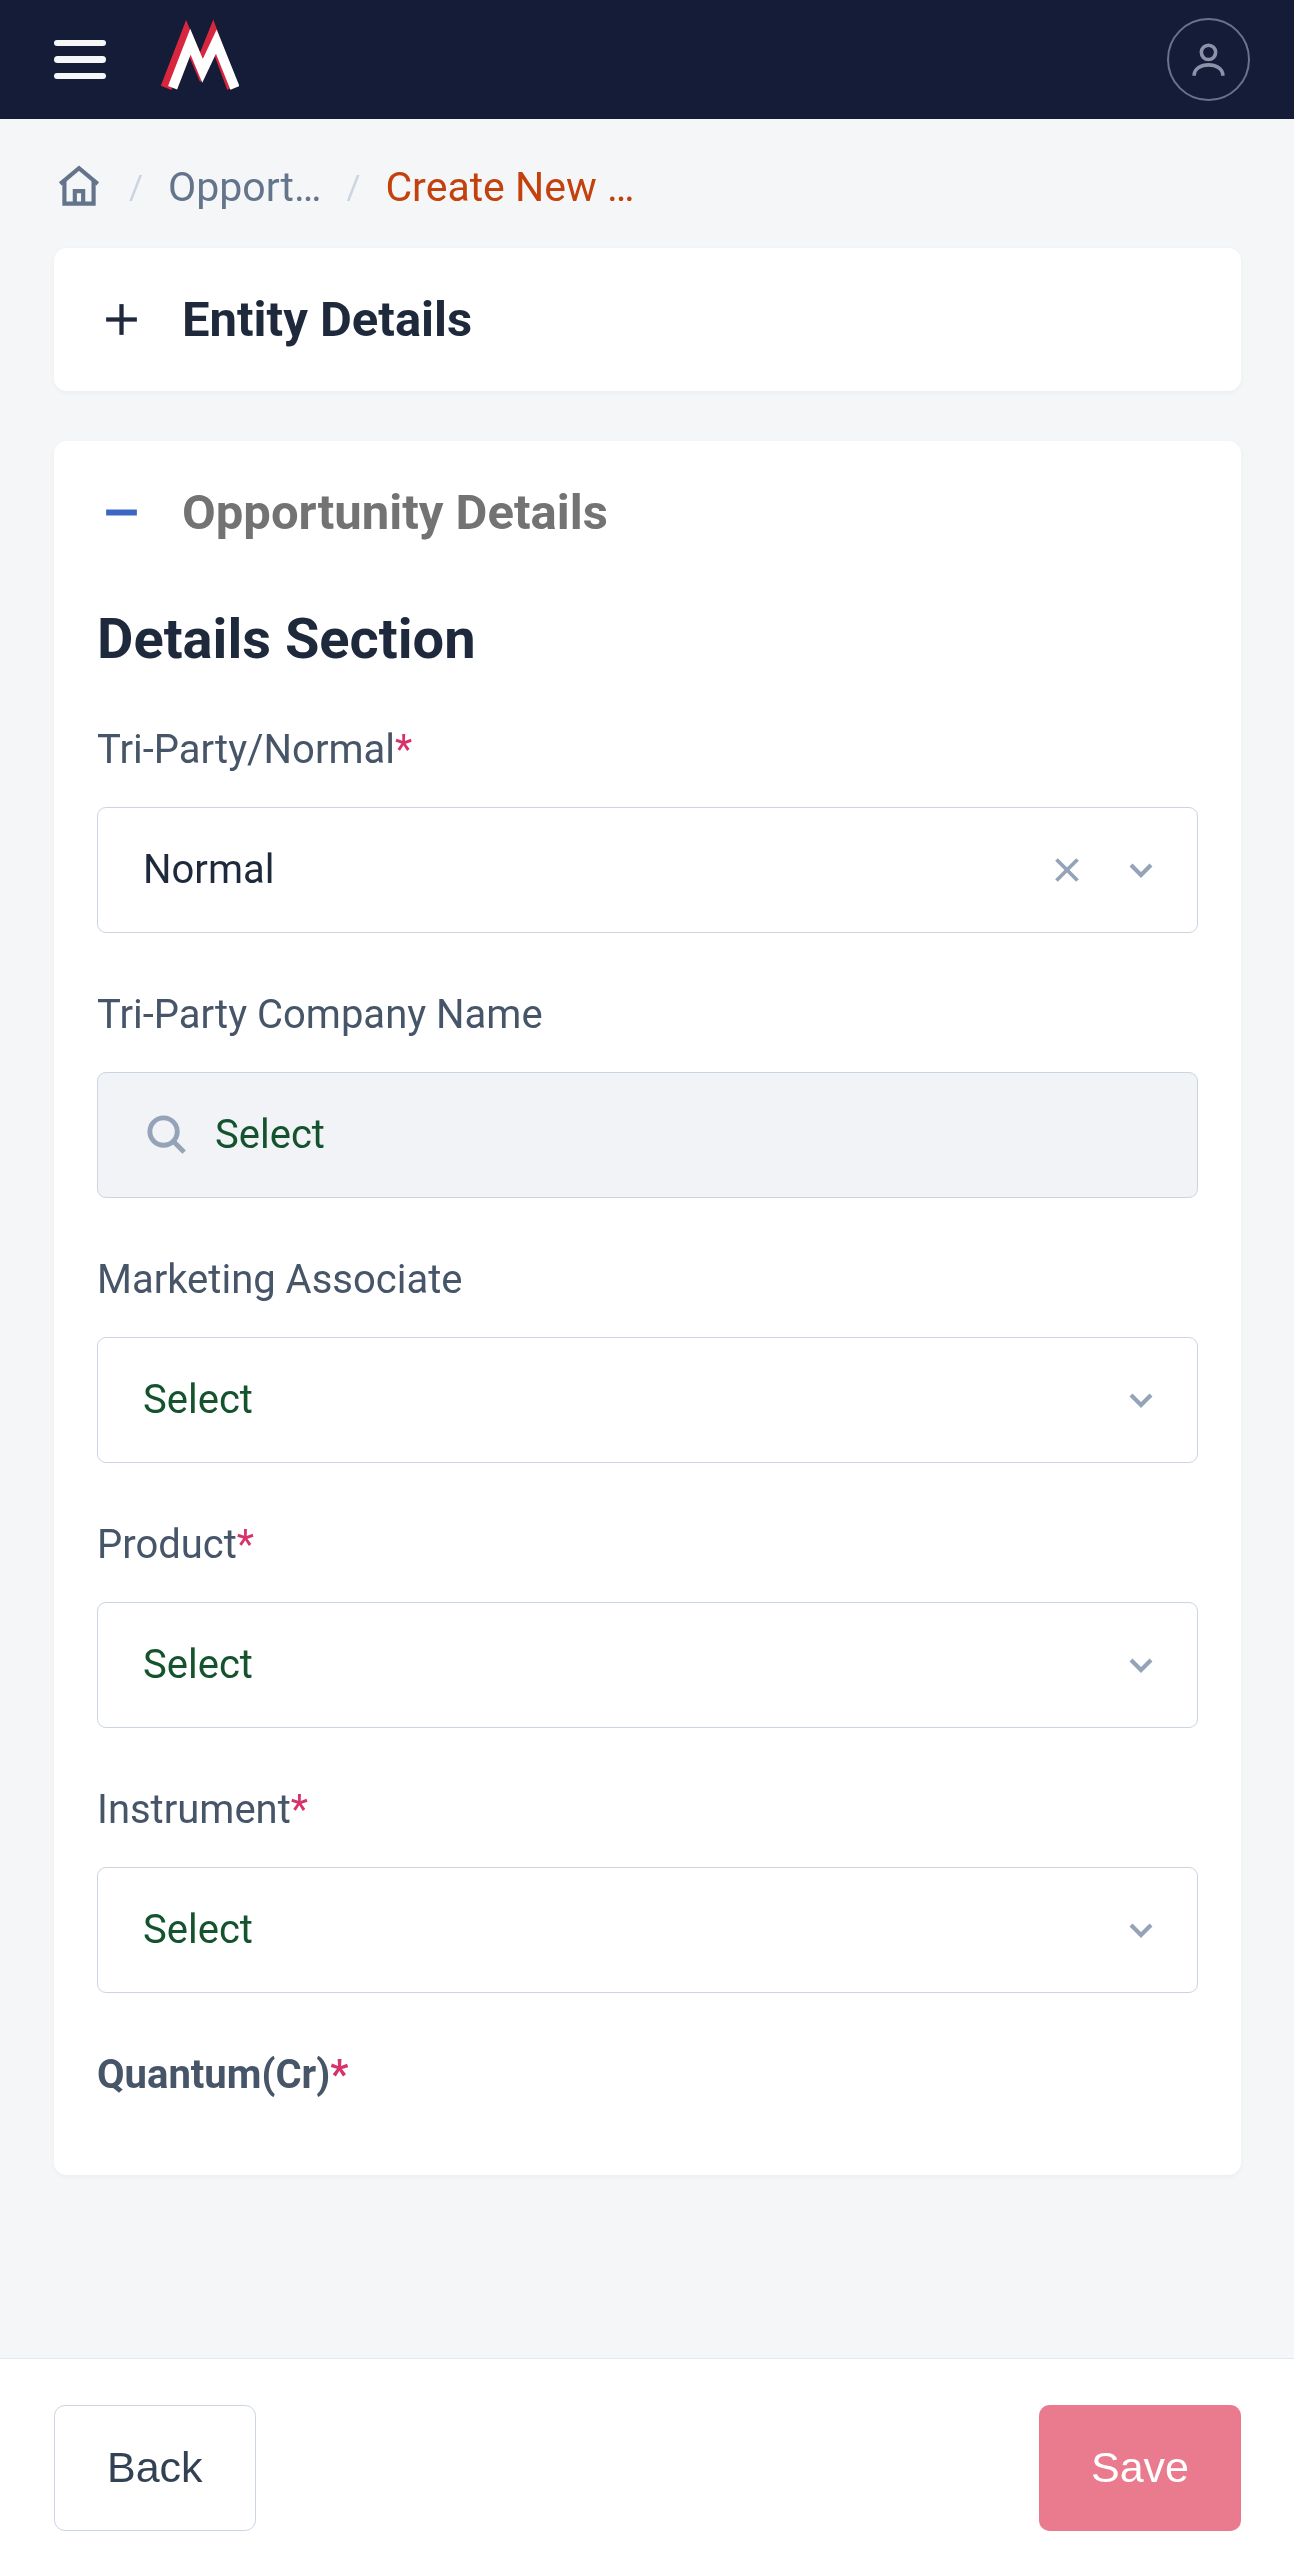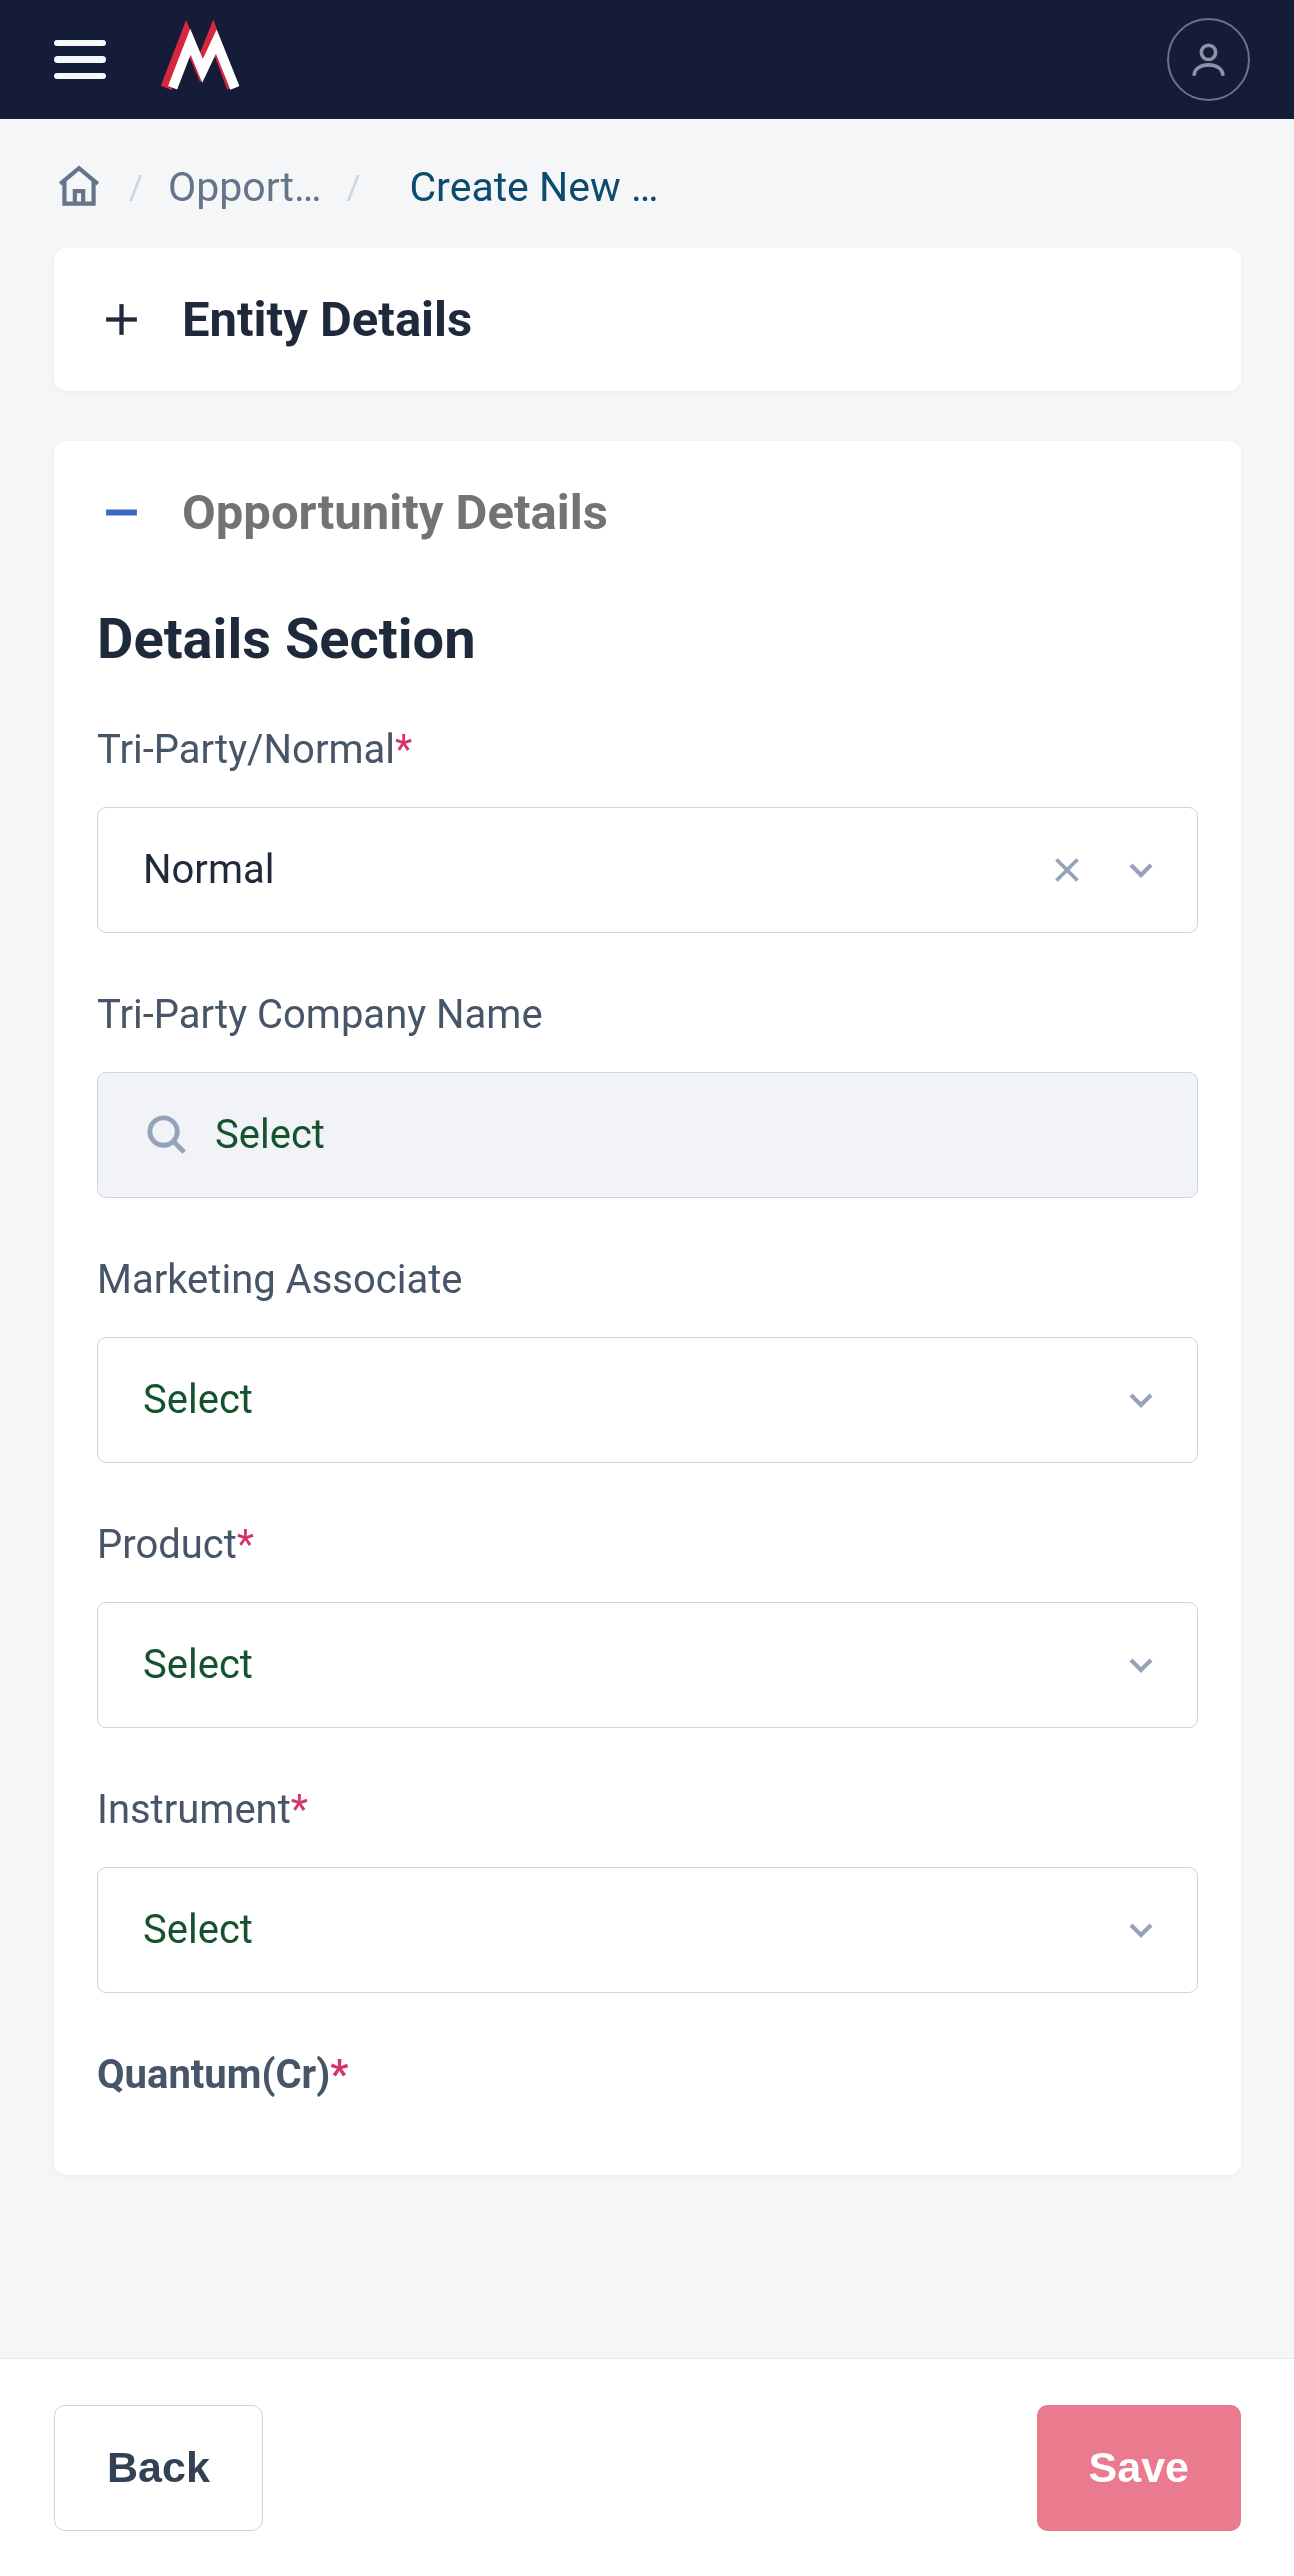--- a/index.html
+++ b/index.html
@@ -62,21 +62,21 @@
   .breadcrumb {
     display: flex;
     align-items: center;
     gap: 25px;
     padding: 43px 54px 36px 54px;
     font-size: 41px;
     color: #64748b;
   }
   .breadcrumb .sep { color: #cbd5e1; font-size: 34px; }
   .breadcrumb .crumb { white-space: nowrap; overflow: hidden; text-overflow: ellipsis; max-width: 234px; cursor: pointer; }
-  .breadcrumb .current { max-width: 378px; color: #0c4a6e; margin-left: 24px; }
+  .breadcrumb .current { max-width: 378px; color: #c2410c; }
   .home-ic { width: 50px; height: 50px; flex-shrink: 0; cursor: pointer; }
 
   
   .card {
     background: #ffffff;
     border-radius: 12.6px;
     margin: 0 54px 50px 54px;
     box-shadow: 0 1.8px 5.4px rgba(0,0,0,0.04);
   }
   .card-header {
@@ -156,21 +156,21 @@
     border-top: 1.8px solid #e2e8f0;
     display: flex;
     align-items: center;
     justify-content: space-between;
     padding: 0 54px;
   }
   .btn {
     height: 126px;
     border-radius: 10.8px;
     font-size: 43px;
-    font-weight: 700;
+    font-weight: 400;
     display: flex;
     align-items: center;
     justify-content: center;
     padding: 0 52px;
     cursor: pointer;
     border: none;
   }
   .btn-back {
     background: #ffffff;
     border: 1.8px solid #cbd5e1;

